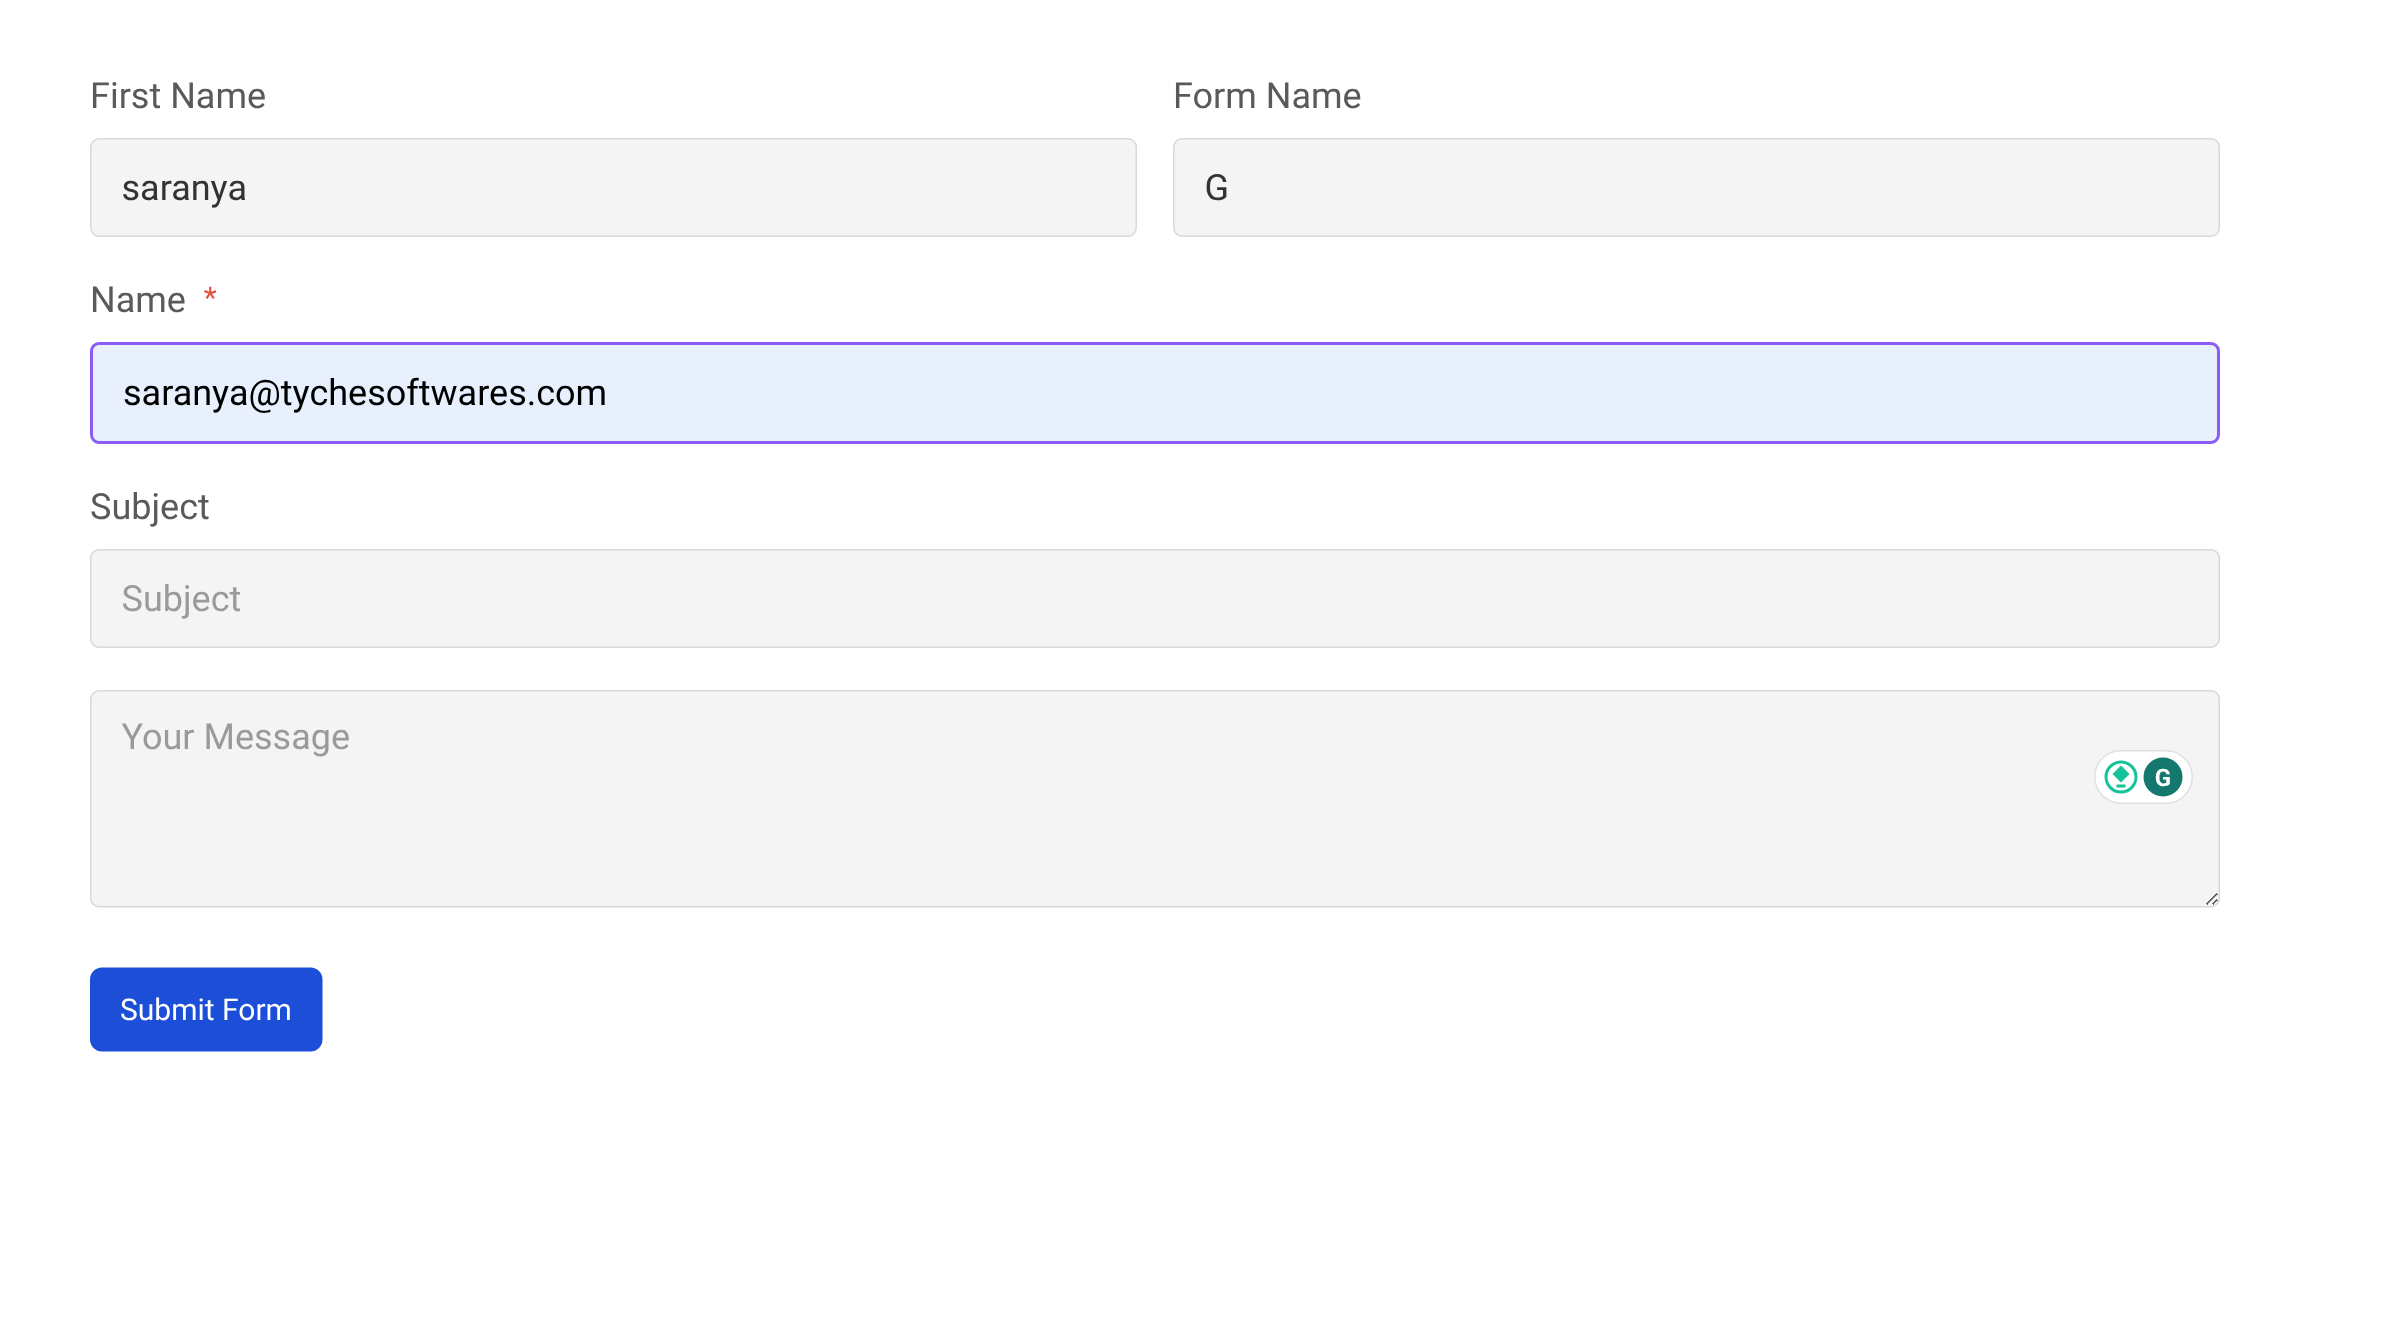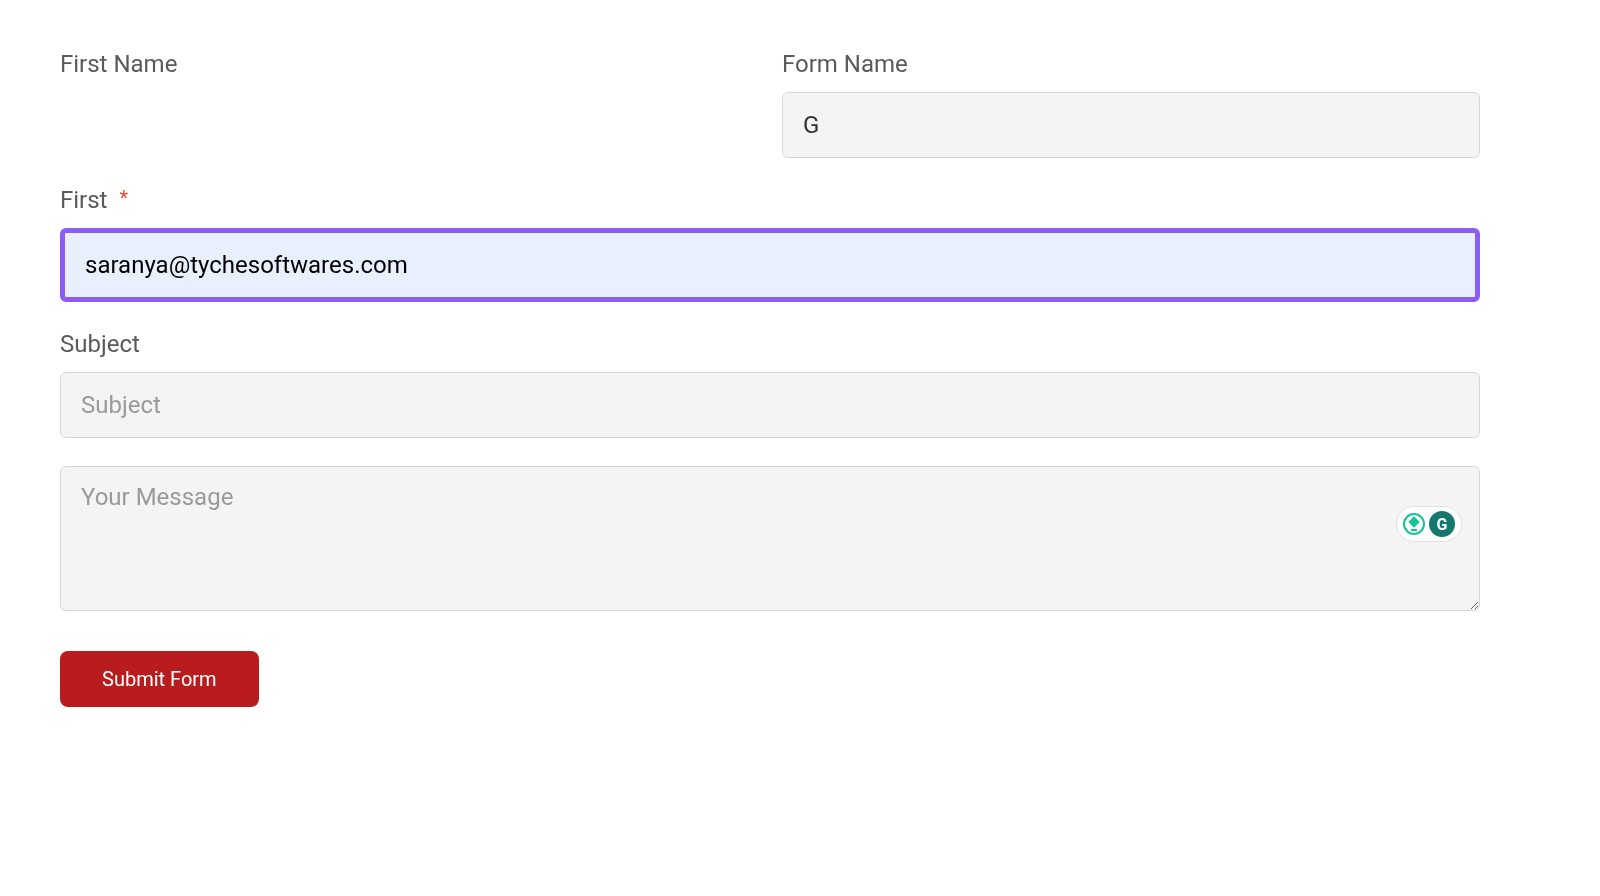--- a/index.html
+++ b/index.html
@@ -50,21 +50,21 @@
       border: 1px solid #d8d8d8;
       border-radius: 6px;
       outline: none;
       font-family: inherit;
     }
     .form-input::placeholder {
       color: #9a9a9a;
     }
     .form-input.autofill {
       background: #e8f0fe;
-      border: 5px solid #8b5cf6;
+      border: 2px solid #8b5cf6;
       color: #000;
     }
     .form-textarea {
       width: 100%;
       padding: 16px 20px;
       font-size: 24px;
       color: #333;
       background: #f4f4f4;
       border: 1px solid #d8d8d8;
       border-radius: 6px;
@@ -125,51 +125,52 @@
       border-radius: 50%;
       background: #15786e;
       display: flex;
       align-items: center;
       justify-content: center;
       color: #fff;
       font-weight: bold;
       font-size: 16px;
     }
     .submit-button {
-      background: #b91c1c;
+      background: #1d4ed8;
       color: #fff;
       border: none;
-      padding: 16px 42px;
+      padding: 16px 20px;
       font-size: 20px;
       border-radius: 8px;
       cursor: pointer;
       font-family: inherit;
       margin-top: 8px;
       text-align: center;
     }
   </style>
 </head>
 <body>
 
 <div class="form-container">
 
   <div class="form-row">
     <div class="form-group">
       <label class="form-label">First Name</label>
+      <input type="text" class="form-input" value="saranya" style="">
     </div>
     <div class="form-group">
       <label class="form-label">Form Name</label>
       <input type="text" class="form-input" value="G" style="">
     </div>
   </div>
 
   <div class="form-row">
     <div class="form-group full">
       <label class="form-label">
-        <span>First</span>
+        <span>Name</span>
         <span class="required">*</span>
       </label>
       <input type="email" class="form-input autofill" value="saranya@tychesoftwares.com" style="">
     </div>
   </div>
 
   <div class="form-row">
     <div class="form-group full">
       <label class="form-label">Subject</label>
       <input type="text" class="form-input" placeholder="Subject" style="">

